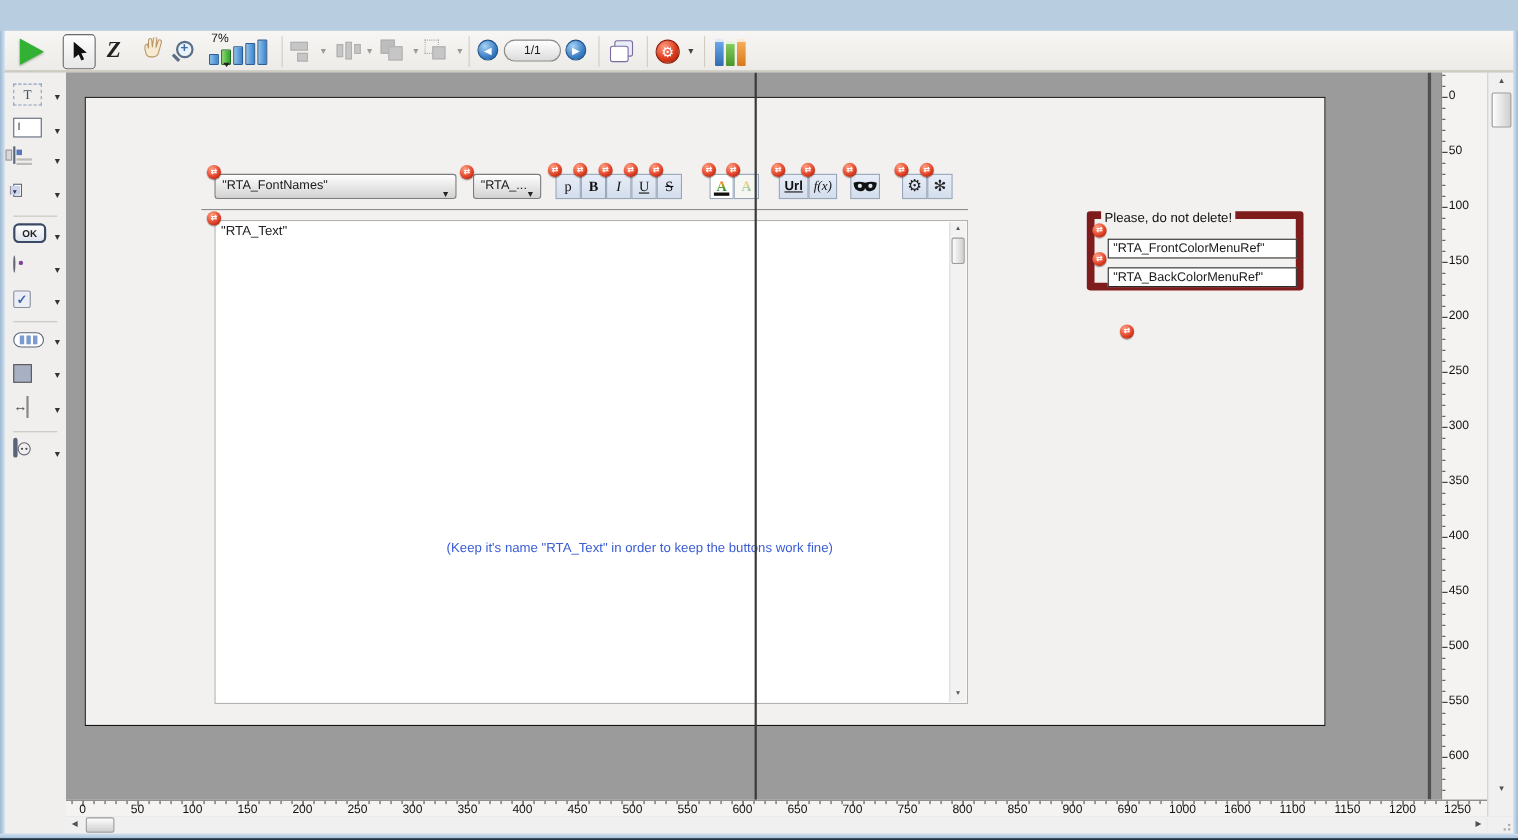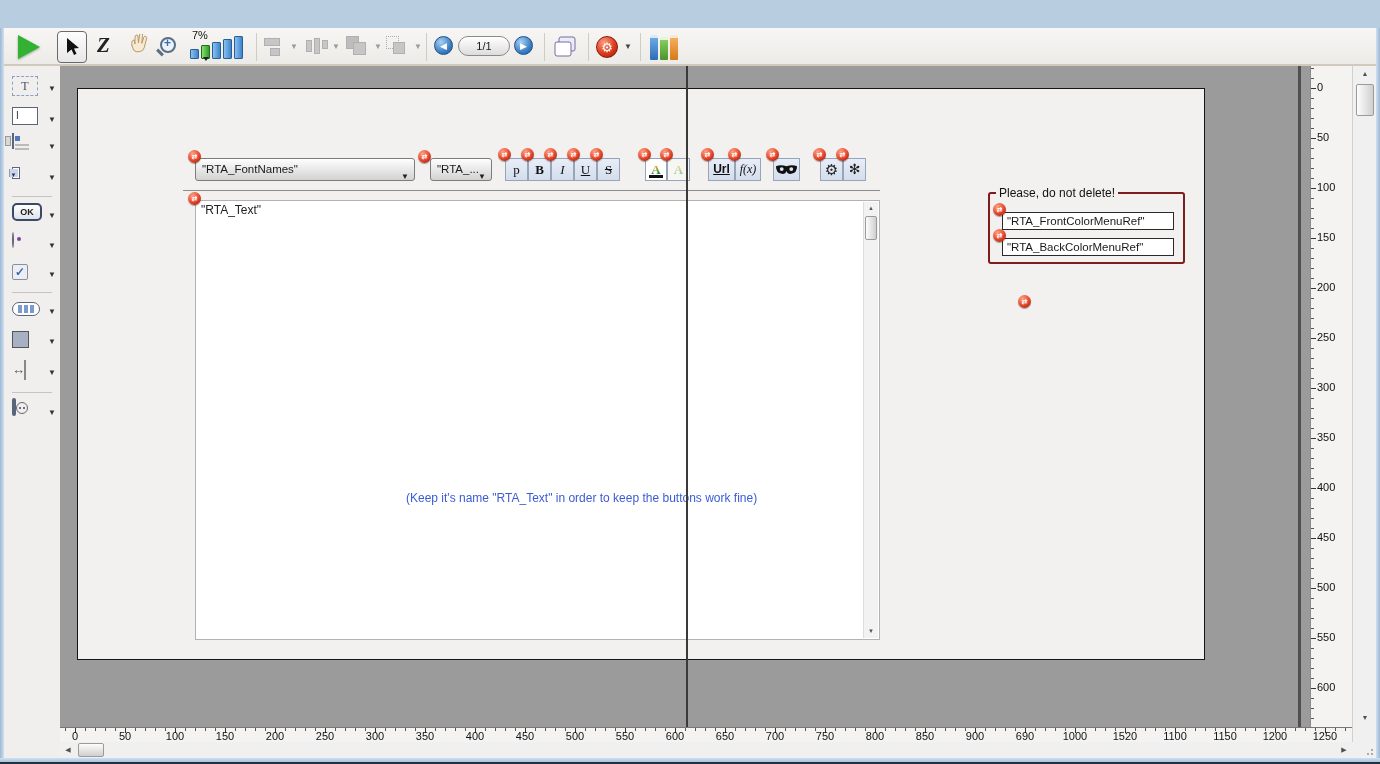--- a/index.html
+++ b/index.html
@@ -98,21 +98,21 @@
 
   .rta { position:absolute; left:135px; top:134px; width:685px; height:440px; background:#fff; border:1px solid #b2b2b2; z-index:2; }
   .rta-label { position:absolute; left:5px; top:2px; font-size:12px; color:#222; }
   .rta-comment { position:absolute; left:210px; top:290px; width:362px; font-size:12px; line-height:15px; color:#3a5cd5; }
   .rta-comment p { margin-bottom:15px; }
   .vsb { position:absolute; right:1px; top:1px; bottom:1px; width:15px; background:#f2f2f2; border-left:1px solid #ddd; }
   .vsb .up, .vsb .dn { position:absolute; left:0; width:14px; height:13px; text-align:center; font-size:6px; color:#555; line-height:13px; }
   .vsb .up { top:0; } .vsb .dn { bottom:0; }
   .vsb .thumb { position:absolute; left:1px; top:14px; width:12px; height:24px; border:1px solid #9a9a9a; border-radius:2px; background:linear-gradient(90deg,#fdfdfd,#cfcfcf); }
 
-  .groupbox { position:absolute; border:2px solid #7f1d1d; border-radius:3px; z-index:2;padding-left:28px; }
+  .groupbox { position:absolute; border:7px solid #7f1d1d; border-radius:3px; z-index:2;padding-left:28px; }
   .groupbox .gtitle { position:absolute; left:6px; top:-8px; background:#f2f1ef; padding:0 3px; font-size:12px; color:#111; }
   .gfield { position:absolute; height:18px; background:#fff; border:1px solid #2a2a2a; font-size:11.5px; line-height:16px; padding-left:4px; }
   .init-btn { position:absolute; height:19px; border:1px solid #7a7a7a; border-radius:2px;
     background:linear-gradient(#fafafa,#dedede); text-align:center; font-size:12px; line-height:17px; }
 
   .badge { position:absolute; width:13px; height:13px; border-radius:50%; z-index:6;
     background:radial-gradient(circle at 35% 28%, #ffa184, #e4452a 55%, #8e1402); box-shadow:0 1px 1px rgba(0,0,0,.35);
     color:#fff; font-size:7px; font-weight:bold; text-align:center; line-height:13px; }
 
   
@@ -554,21 +554,21 @@
       <span class="lbl" style="left: 815px;">800</span>
       <i class="maj" style="left: 865px;"></i>
       <span class="lbl" style="left: 865px;">850</span>
       <i class="maj" style="left: 915px;"></i>
       <span class="lbl" style="left: 915px;">900</span>
       <i class="maj" style="left: 965px;"></i>
       <span class="lbl" style="left: 965px;">690</span>
       <i class="maj" style="left: 1015px;"></i>
       <span class="lbl" style="left: 1015px;">1000</span>
       <i class="maj" style="left: 1065px;"></i>
-      <span class="lbl" style="left: 1065px;">1520</span>
+      <span class="lbl" style="left: 1065px;">1600</span>
       <i class="maj" style="left: 1115px;"></i>
       <span class="lbl" style="left: 1115px;">1100</span>
       <i class="maj" style="left: 1165px;"></i>
       <span class="lbl" style="left: 1165px;">1150</span>
       <i class="maj" style="left: 1215px;"></i>
       <span class="lbl" style="left: 1215px;">1200</span>
       <i class="maj" style="left: 1265px;"></i>
       <span class="lbl" style="left: 1265px;">1250</span>
     </div>
 

